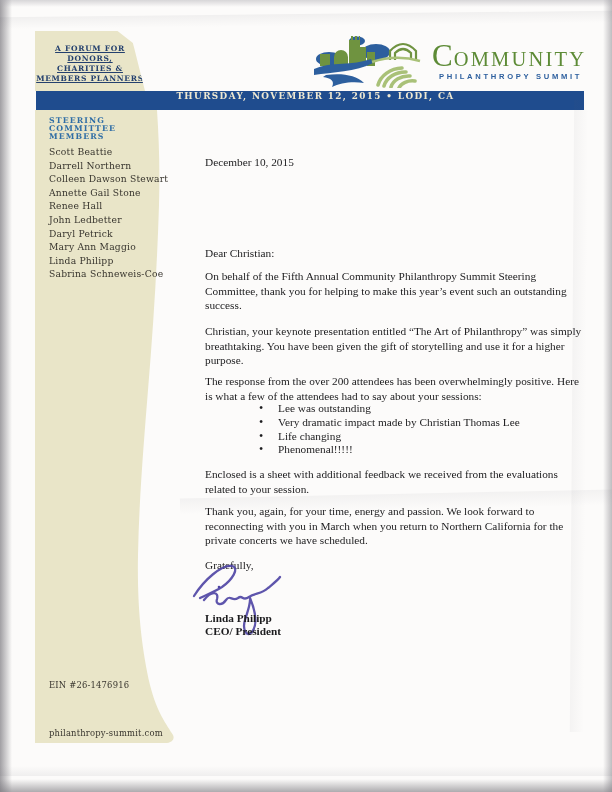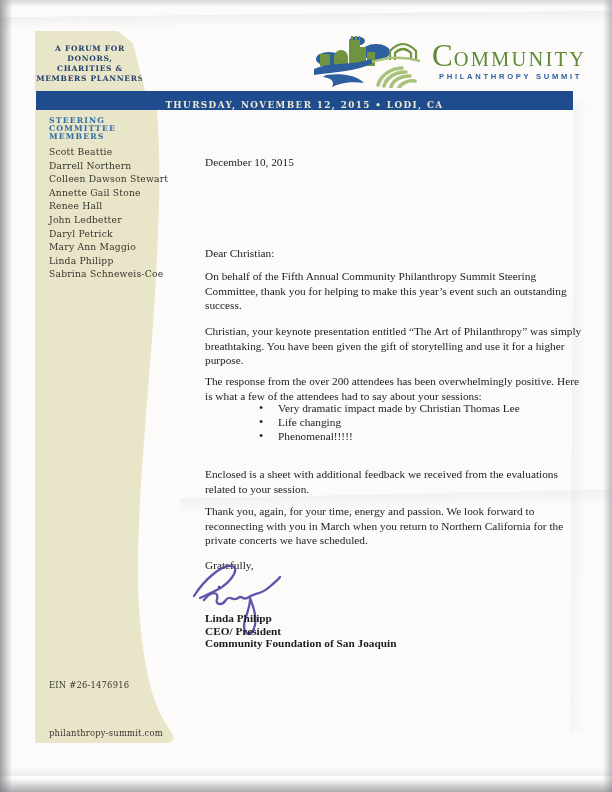--- a/index.html
+++ b/index.html
@@ -19,36 +19,36 @@
   .wrinkle-3{left:0;right:0;top:766px;height:10px;background:linear-gradient(0deg,rgba(90,90,100,.08),rgba(255,255,255,0));}
   .wrinkle-4{left:572px;top:100px;bottom:60px;width:14px;transform:rotate(.4deg);background:linear-gradient(90deg,rgba(90,90,100,.05),rgba(255,255,255,0));}
 
   
   .forum-box{
     position:absolute;left:35px;top:31px;width:110px;height:60px;
     background:#e9e5c8;
     clip-path:polygon(0 0,75% 0,89% 20%,100% 100%,0 100%);
     text-align:center;box-sizing:border-box;padding-top:13px;
     font-family:"DejaVu Serif",serif;font-weight:700;
-    font-size:7.5px;line-height:10px;letter-spacing:.7px;color:#24406e;
+    font-size:7.5px;line-height:10px;letter-spacing:.7px;color:#24406e;text-decoration:underline;
   }
   
   .logo{position:absolute;left:314px;top:26px;width:266px;height:62px;}
   .logo-mark{position:absolute;left:0;top:2px;}
   .logo-text{position:absolute;left:118px;top:12px;width:148px;font-family:"Liberation Serif",serif;color:#5d8b36;white-space:nowrap;}
   .logo-initial{font-size:31px;letter-spacing:1px;}
   .logo-rest{font-size:20.5px;letter-spacing:2.2px;}
   .logo-sub{margin-top:-2px;margin-left:7px;font-family:"Liberation Sans",sans-serif;
     font-weight:700;font-size:7.6px;letter-spacing:2.7px;color:#2d5f9e;white-space:nowrap;}
   
   .banner{
     position:absolute;left:36px;top:91px;width:537px;height:19px;background:#1f4c8e;
-    display:flex;align-items:flex-end;justify-content:center;
+    display:flex;align-items:flex-start;justify-content:center;
     font-family:"DejaVu Serif",serif;font-weight:700;font-size:8.8px;
-    letter-spacing:1.4px;color:#efe9d2;
+    letter-spacing:1.4px;color:#efe9d2;padding-left:11px;
   }
   
   .sidebar-shape{position:absolute;left:35px;top:110px;}
   .sb-heading{
     position:absolute;left:49px;top:117px;
     font-family:"DejaVu Serif",serif;font-weight:700;font-size:7.8px;
     line-height:7.8px;letter-spacing:1.1px;color:#2f6da5;white-space:pre-line;
   }
   .sb-members{position:absolute;left:49px;top:145px;width:110px;}
   .sb-member{
@@ -158,20 +158,21 @@
   <div class="sb-footer sb-site">philanthropy-summit.com</div>
 
   <div class="letter">
     <div class="l-date">December 10, 2015</div>
     <div class="l-salutation">Dear Christian:</div>
     <div class="l-p1">On behalf of the Fifth Annual Community Philanthropy Summit Steering Committee, thank you for helping to make this year’s event such an outstanding success.</div>
     <div class="l-p2">Christian, your keynote presentation entitled “The Art of Philanthropy” was simply breathtaking. You have been given the gift of storytelling and use it for a higher purpose.</div>
     <div class="l-p3">The response from the over 200 attendees has been overwhelmingly positive.  Here is what a few of the attendees had to say about your sessions:</div>
     <div class="l-bullets">
       <ul class="bullet-list">
+        <li>Lee was outstanding</li>
         <li>Very dramatic impact made by Christian Thomas Lee</li>
         <li>Life changing</li>
         <li>Phenomenal!!!!!</li>
       </ul>
     </div>
     <div class="l-p4">Enclosed is a sheet with additional feedback we received from the evaluations related to your session.</div>
     <div class="l-p5">Thank you, again, for your time, energy and passion. We look forward to reconnecting with you in March when you return to Northern California for the private concerts we have scheduled.</div>
     <div class="l-closing">Gratefully,</div>
 
     <svg class="signature-svg" width="100" height="84" viewBox="0 0 100 84" aria-hidden="true">
@@ -179,21 +180,20 @@
         <path d="M2,40 C12,24 30,8 40,10 C48,12 40,24 30,31 C22,36 12,40 8,42"></path>
         <path d="M12,44 C20,34 27,36 25,43 C23,49 30,50 34,44 C38,38 40,46 46,42 C51,38 50,46 57,41 C63,37 70,38 76,32 C82,27 86,24 88,21"></path>
         <path d="M58,42 C63,54 66,68 60,76 C55,82 50,74 53,64 C55,57 58,50 58,44"></path>
       </g>
       <circle cx="27" cy="31" r="1.3" fill="#4e44a4"></circle>
     </svg>
 
     <div class="l-signer">
       <div>Linda Philipp</div>
       <div>CEO/ President</div>
-      <div>Community Foundation of San Joaquin</div>
     </div>
   </div>
 
   <div class="edge edge-left"></div>
   <div class="edge edge-right"></div>
   <div class="edge edge-bottom"></div>
   <div class="edge edge-top"></div>
   <div class="wrinkle wrinkle-1"></div>
   <div class="wrinkle wrinkle-2"></div>
   <div class="wrinkle wrinkle-3"></div>

